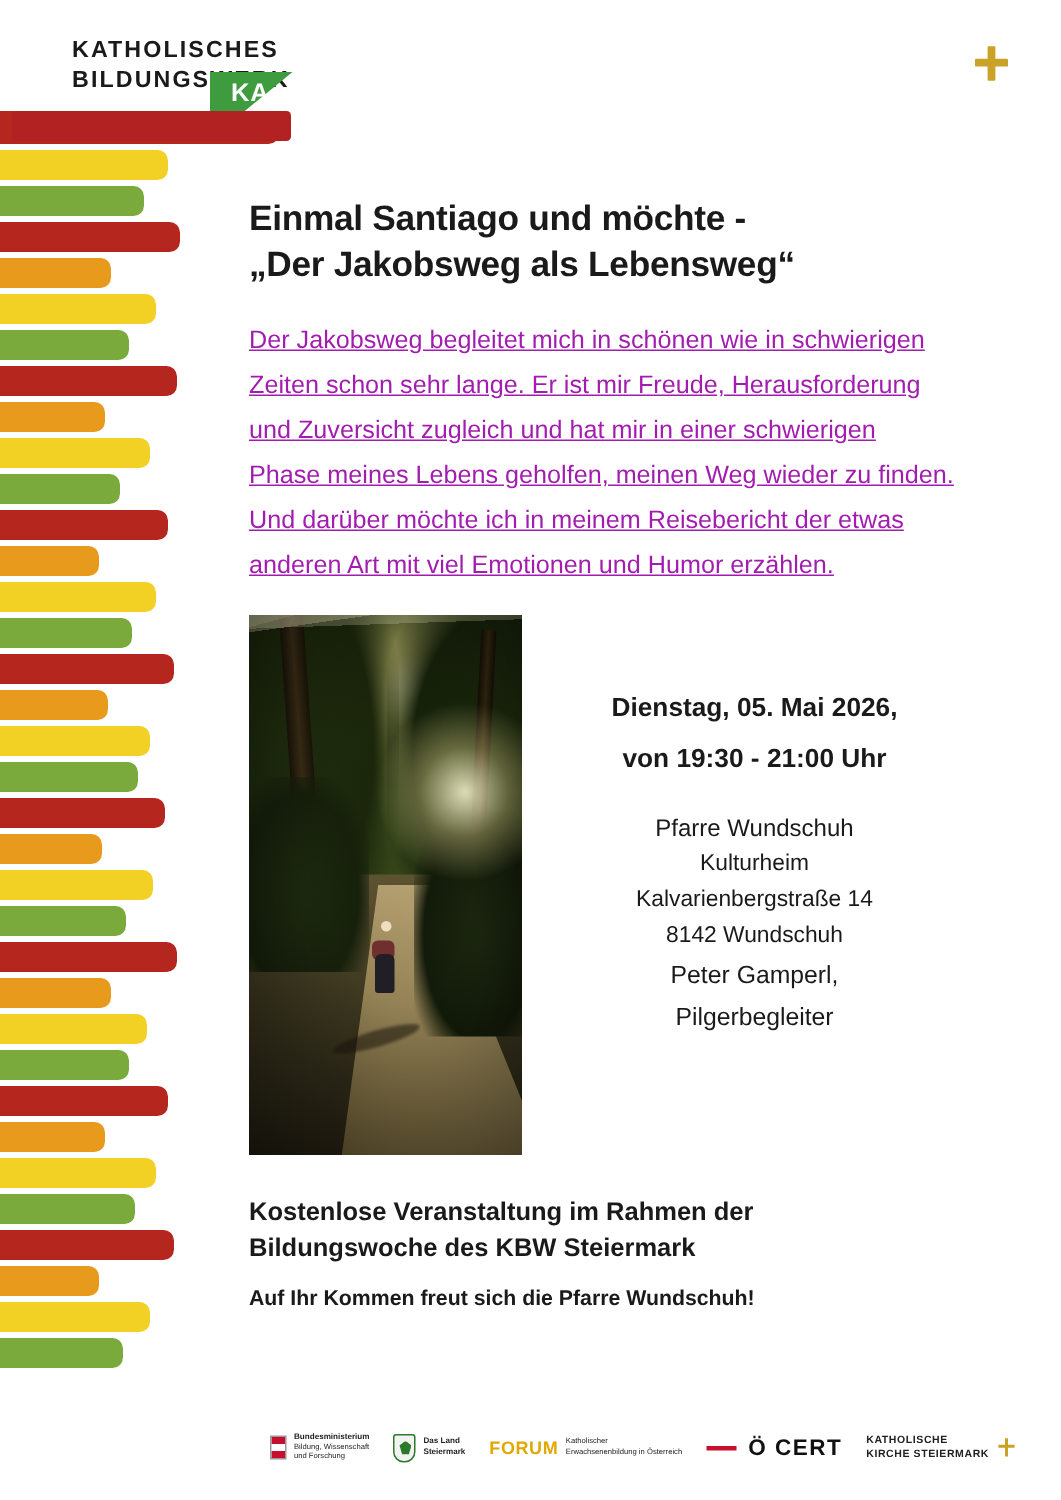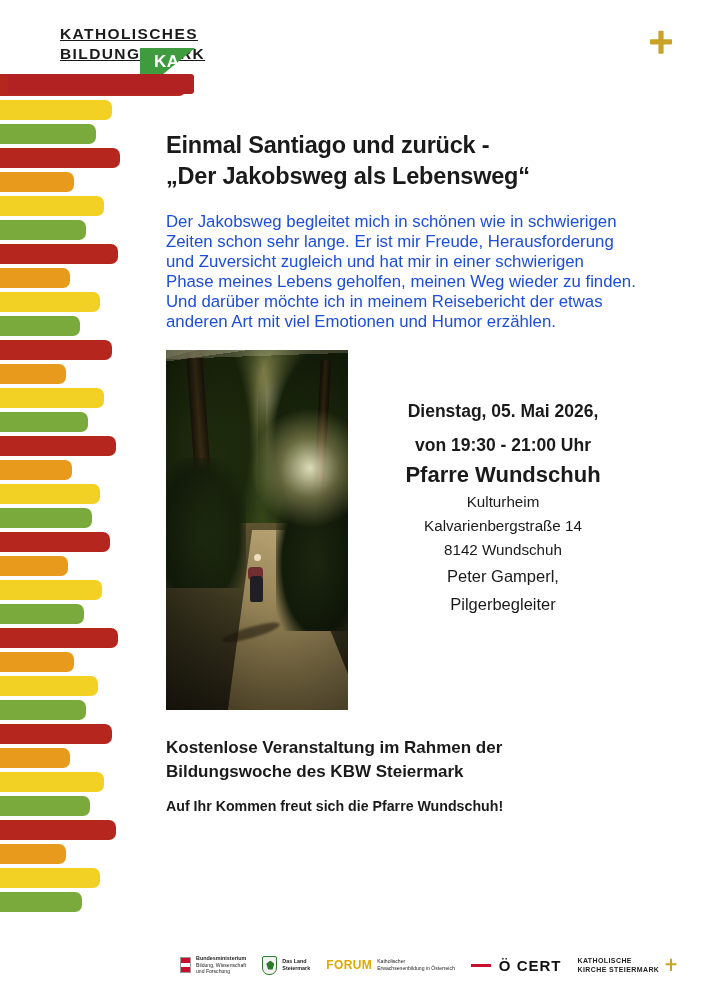--- a/index.html
+++ b/index.html
@@ -24,25 +24,24 @@
   }
   .bar {
     position: absolute;
     left: 0;
     border-radius: 0 7px 7px 0;
   }
 
   
   .logo-block {
     position: absolute;
-    left: 60px;
+    left: 48px;
     top: 24px;
     width: 210px;
     height: 54px;
-    text-decoration: underline;
   }
   .logo-text {
     font-weight: bold;
     font-size: 15.5px;
     letter-spacing: 1.4px;
     line-height: 20px;
     color: #1a1a1a;
   }
   .logo-triangle {
     position: absolute;
@@ -97,22 +96,23 @@
     line-height: 31px;
     font-weight: bold;
     margin: 0;
     letter-spacing: -0.2px;
   }
   h1.title .line2 { display: block; }
 
   .intro {
     margin-top: 20px;
     font-size: 16.8px;
-    line-height: 20px;
-    color: #1d4ed8;
+    line-height: 30px;
+    color: #a21caf;
+    text-decoration: underline;
   }
 
   
   .mid {
     margin-top: 18px;
     display: flex;
     gap: 22px;
     align-items: flex-start;
   }
 
@@ -206,22 +206,23 @@
     background: radial-gradient(ellipse at 55% 45%, rgba(0,0,0,0) 35%, rgba(0,0,0,0.45) 100%);
   }
 
   .details { flex: 1 1 auto; padding-top: 44px; text-align: center; }
   .date-line {
     font-size: 17.5px;
     font-weight: bold;
     line-height: 34px;
   }
   .venue {
-    font-size: 22px;
-    font-weight: bold;
+    margin-top: 22px;
+    font-size: 16px;
+    font-weight: normal;
   }
   .venue-sub {
     margin-top: 3px;
     font-size: 15.2px;
     line-height: 21px;
   }
   .speaker-label {
     margin-top: 24px;
     font-size: 18px;
     font-weight: bold;
@@ -339,21 +340,21 @@
 
 <div class="cross">
   <svg width="26" height="26" viewBox="0 0 26 26">
     <path d="M11.2 1.6h3.6v8.4h8.4v3.6h-8.4v9.4h-3.6v-9.4H2.8V10h8.4z" fill="#c9a227" stroke="#c9a227" stroke-width="1.6" stroke-linejoin="round"></path>
   </svg>
 </div>
 
 <div class="content">
 
   <h1 class="title">
-    <span>Einmal Santiago und zurück -</span>
+    <span>Einmal Santiago und möchte -</span>
     <span class="line2">„Der Jakobsweg als Lebensweg“</span>
   </h1>
 
   <p class="intro">Der Jakobsweg begleitet mich in schönen wie in schwierigen Zeiten schon sehr lange. Er ist mir Freude, Herausforderung und Zuversicht zugleich und hat mir in einer schwierigen Phase meines Lebens geholfen, meinen Weg wieder zu finden. Und darüber möchte ich in meinem Reisebericht der etwas anderen Art mit viel Emotionen und Humor erzählen.</p>
 
   <div class="mid">
 
     <div class="photo">
       <div class="sky"></div>
       <div class="canopy-l"></div>

